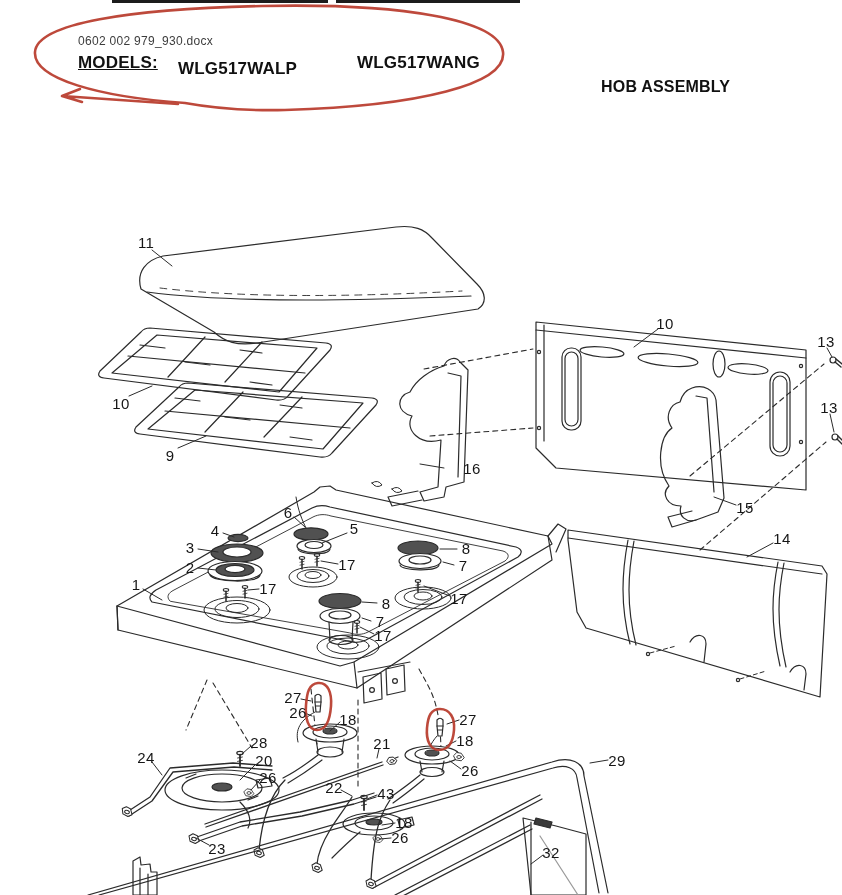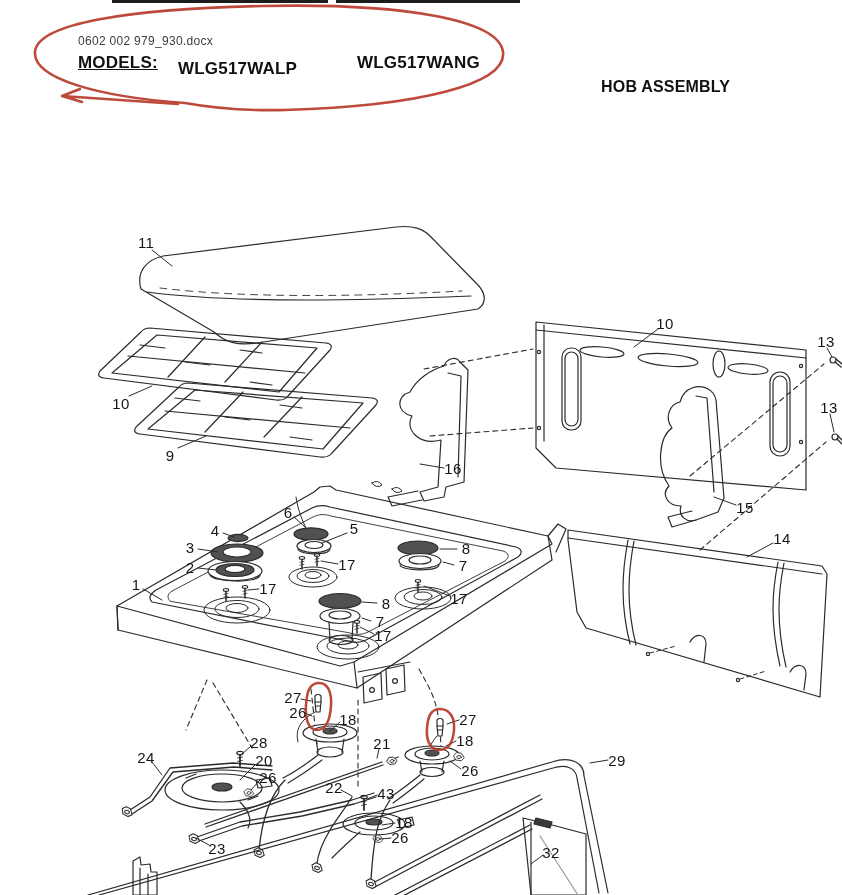--- a/index.html
+++ b/index.html
@@ -349,21 +349,21 @@
     </g>
   </svg>
 
   <div class="labels-layer">
       <div class="part-label" style="left: 146px; top: 242px;">11</div>
       <div class="part-label" style="left: 121px; top: 403px;">10</div>
       <div class="part-label" style="left: 170px; top: 455px;">9</div>
       <div class="part-label" style="left: 665px; top: 323px;">10</div>
       <div class="part-label" style="left: 826px; top: 341px;">13</div>
       <div class="part-label" style="left: 829px; top: 407px;">13</div>
-      <div class="part-label" style="left: 453px; top: 468px; text-align: right;">16</div>
+      <div class="part-label" style="left: 472px; top: 468px; text-align: right;">16</div>
       <div class="part-label" style="left: 745px; top: 507px;">15</div>
       <div class="part-label" style="left: 782px; top: 538px;">14</div>
       <div class="part-label" style="left: 288px; top: 512px;">6</div>
       <div class="part-label" style="left: 215px; top: 530px;">4</div>
       <div class="part-label" style="left: 354px; top: 528px;">5</div>
       <div class="part-label" style="left: 190px; top: 547px;">3</div>
       <div class="part-label" style="left: 190px; top: 567px;">2</div>
       <div class="part-label" style="left: 466px; top: 548px;">8</div>
       <div class="part-label" style="left: 463px; top: 565px;">7</div>
       <div class="part-label" style="left: 136px; top: 584px;">1</div>

